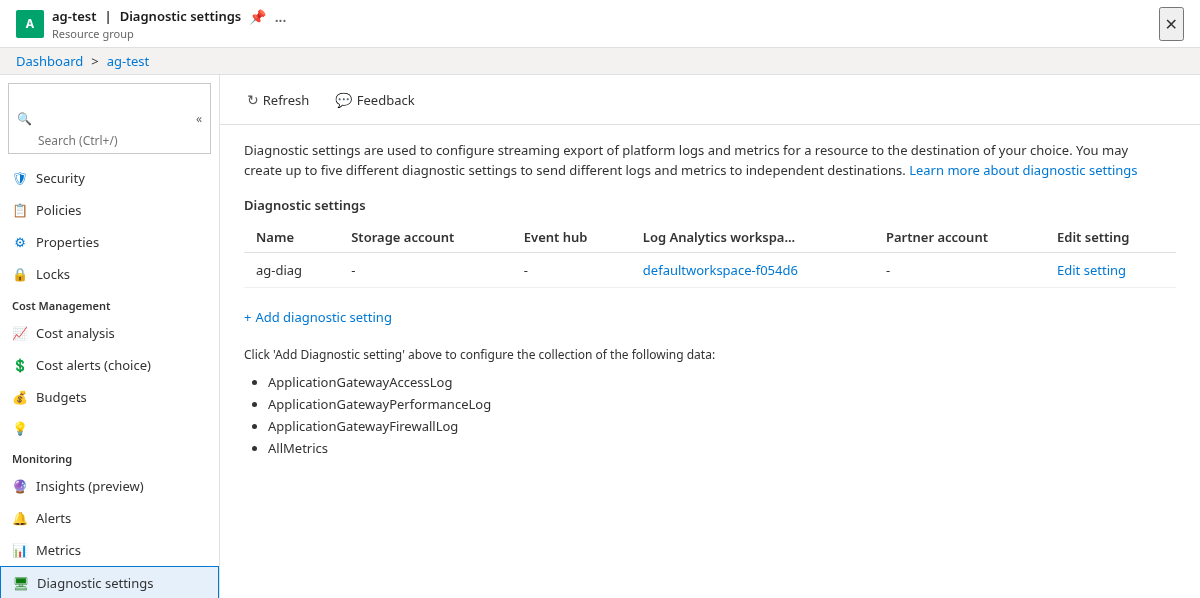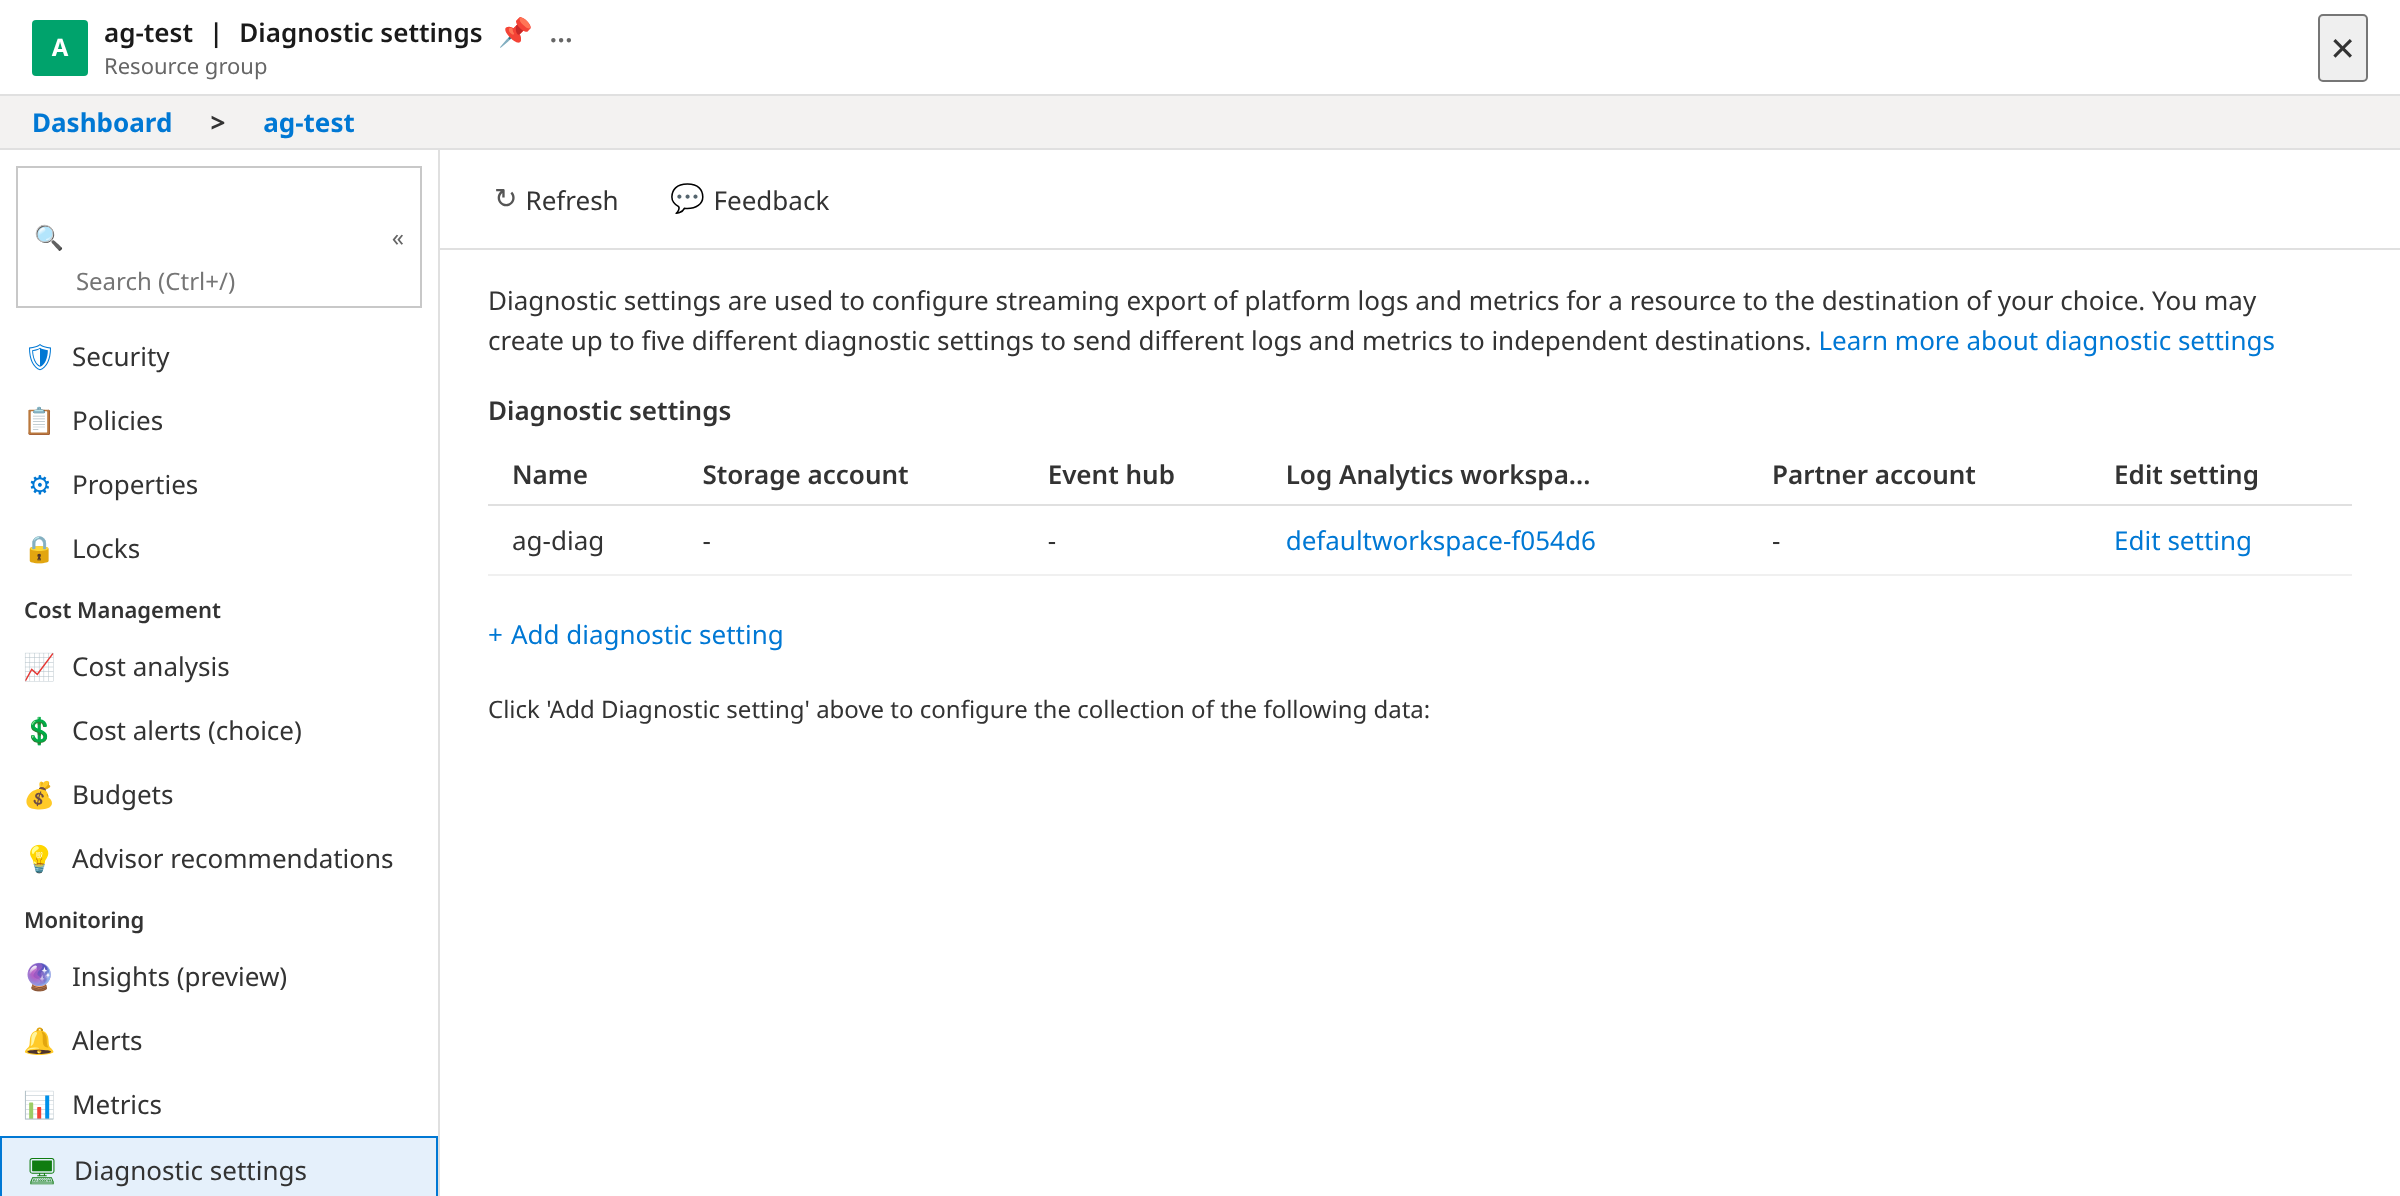--- a/index.html
+++ b/index.html
@@ -27,23 +27,22 @@
     .sub-title { font-size: 11px; color: #666; }
     .title-icon { color: #666; cursor: pointer; font-size: 14px; }
     .close-btn { color: #333; cursor: pointer; font-size: 16px; padding: 4px; }
 
     
     .breadcrumb {
       background: #f3f2f1;
       padding: 4px 16px;
       font-size: 12px;
       color: #0078d4;
-      display: flex; align-items: flex-end; gap: 19px;
+      display: flex; align-items: flex-end; gap: 8px;
       border-bottom: 1px solid #e0e0e0;
-      font-weight: bold;
     }
     .breadcrumb span { color: #333; }
     .breadcrumb a { color: #0078d4; text-decoration: none; cursor: pointer; }
 
     
     .main-layout { display: flex; flex: 1; overflow: hidden; }
 
     
     .sidebar {
       width: 220px;
@@ -241,21 +240,20 @@
       <div class="sidebar-item">
         <span class="sidebar-item-icon icon-alert">💲</span>
         <span>Cost alerts (choice)</span>
       </div>
       <div class="sidebar-item">
         <span class="sidebar-item-icon icon-budget">💰</span>
         <span>Budgets</span>
       </div>
       <div class="sidebar-item">
         <span class="sidebar-item-icon icon-advisor">💡</span>
-        <span>Advisor recommendations</span>
       </div>
 
       <div class="sidebar-section-label">Monitoring</div>
       <div class="sidebar-item">
         <span class="sidebar-item-icon icon-insights">🔮</span>
         <span>Insights (preview)</span>
       </div>
       <div class="sidebar-item">
         <span class="sidebar-item-icon icon-alerts">🔔</span>
         <span>Alerts</span>
@@ -322,16 +320,23 @@
           </tbody>
       </table>
 
       <button class="add-setting-btn">
         <span>+</span>
         <span>Add diagnostic setting</span>
       </button>
 
       <p class="click-info">Click 'Add Diagnostic setting' above to configure the collection of the following data:</p>
 
+      <ul class="data-list" id="data-items-list">
+
+      <li>ApplicationGatewayAccessLog</li>
+          <li>ApplicationGatewayPerformanceLog</li>
+          <li>ApplicationGatewayFirewallLog</li>
+          <li>AllMetrics</li>
+        </ul>
 
     </div>
   </div>
 </div>
 
 </body></html>

